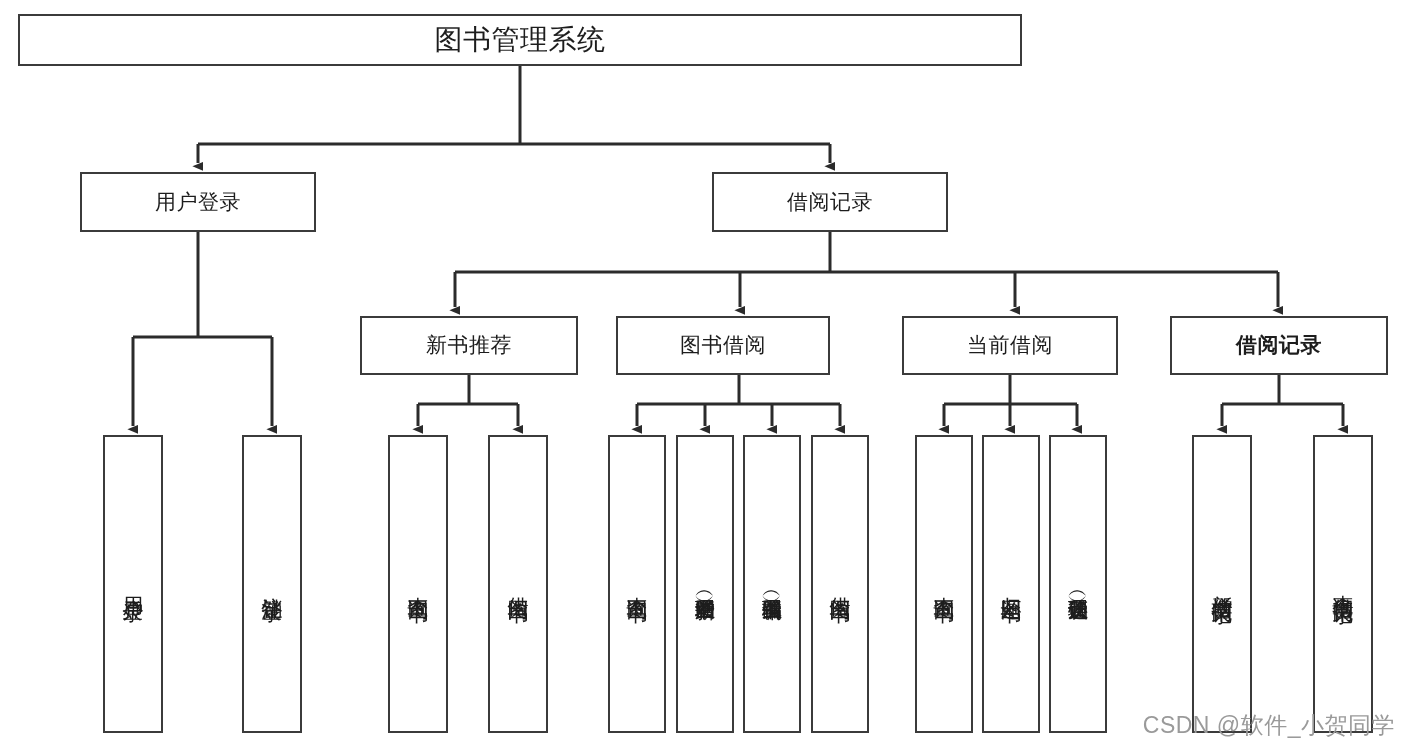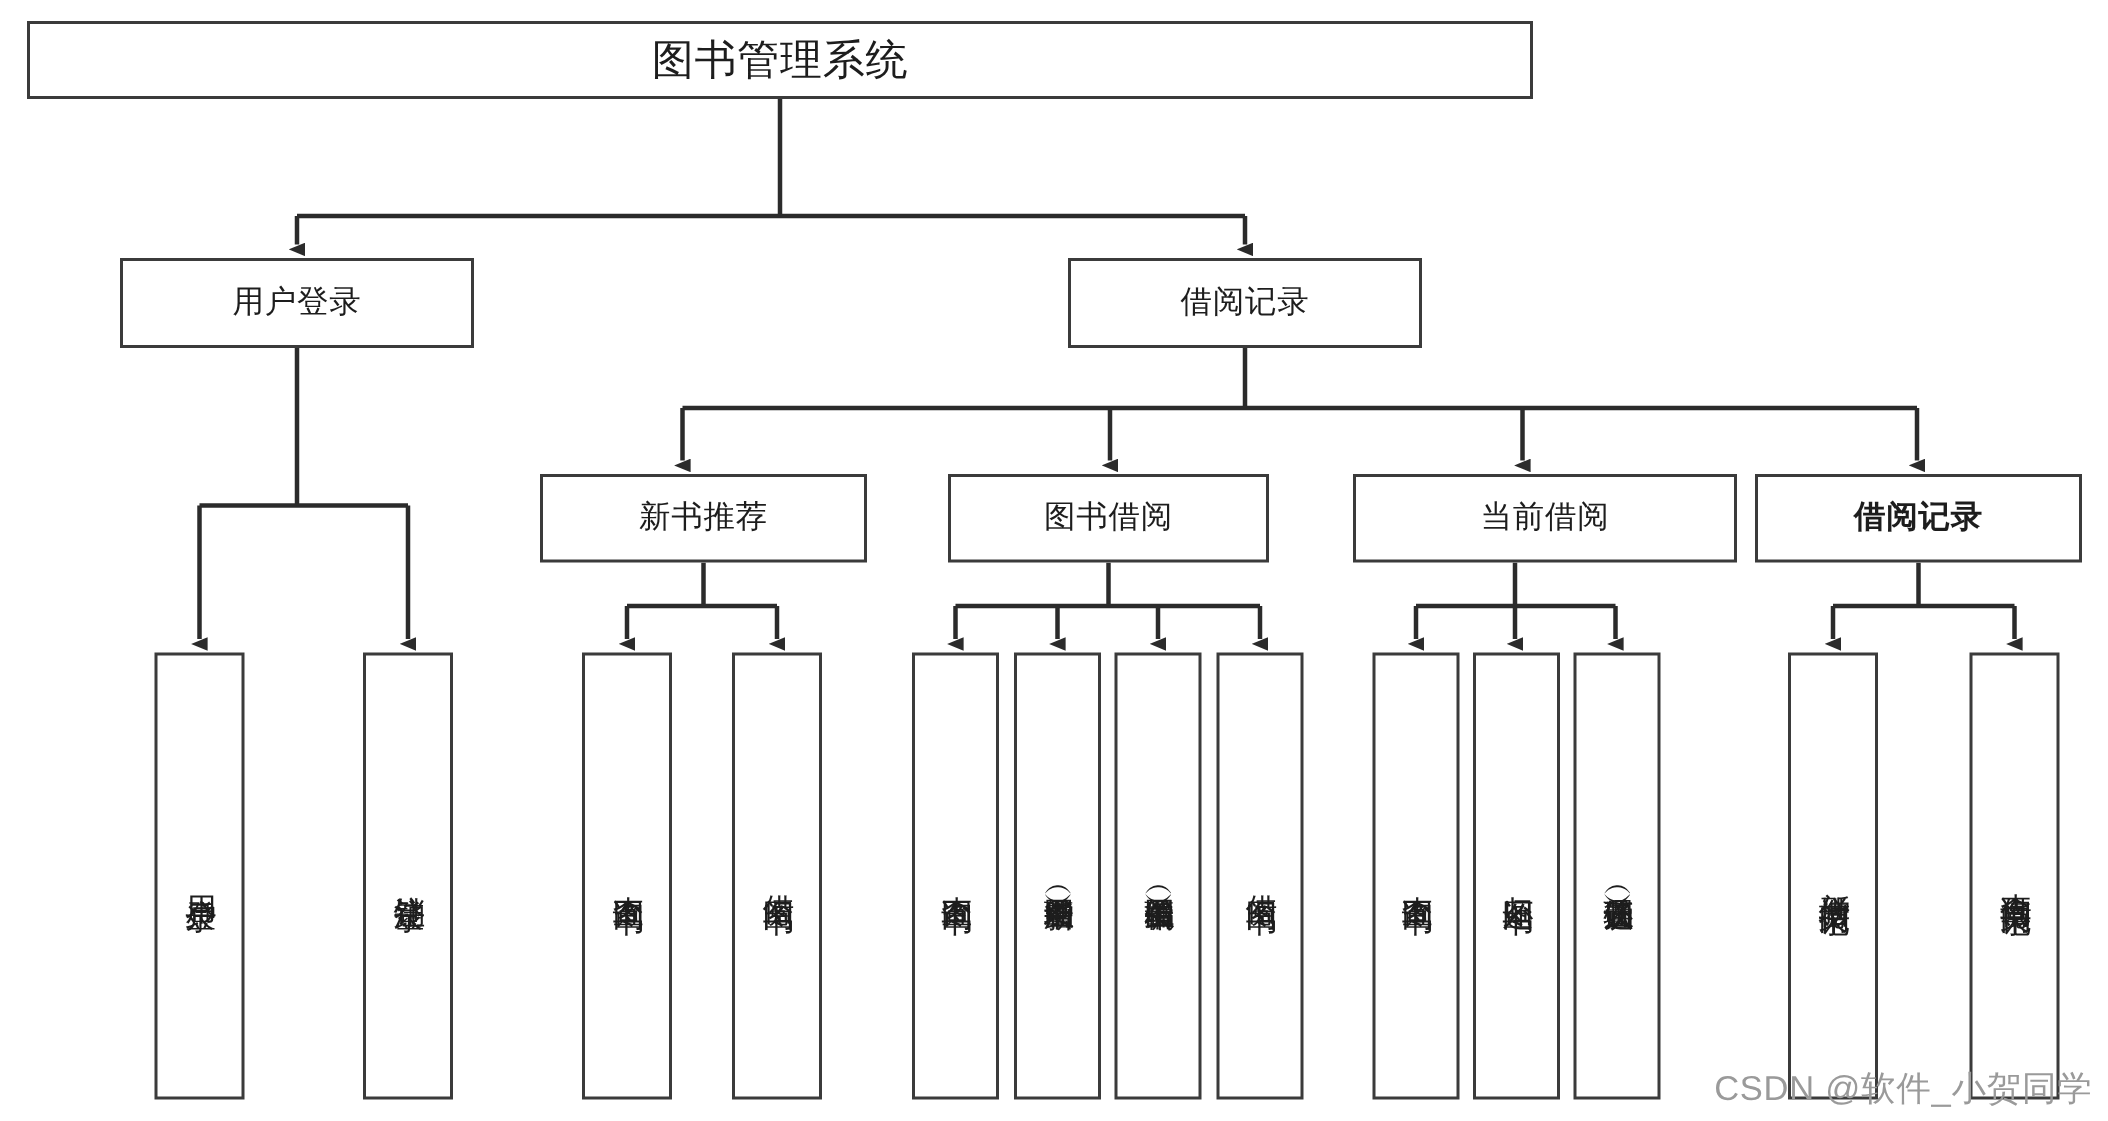--- a/index.html
+++ b/index.html
@@ -134,25 +134,25 @@
   </div>
 
   <div class="node horiz" style="left:712px; top:172px; width:236px; height:60px;">
     <span>借阅记录</span>
   </div>
 
   <div class="node horiz" style="left:360px; top:316px; width:218px; height:59px;">
     <span>新书推荐</span>
   </div>
 
-  <div class="node horiz" style="left:632px; top:316px; width:214px; height:59px;">
+  <div class="node horiz" style="left:616px; top:316px; width:214px; height:59px;">
     <span>图书借阅</span>
   </div>
 
-  <div class="node horiz" style="left:902px; top:316px; width:256px; height:59px;">
+  <div class="node horiz" style="left:902px; top:316px; width:216px; height:59px;">
     <span>当前借阅</span>
   </div>
 
   <div class="node horiz" style="left:1170px; top:316px; width:218px; height:59px;font-weight:bold;">
     <span>借阅记录</span>
   </div>
 
   <div class="node vert" style="left:103px; top:435px; width:60px; height:298px;">
     <span class="vtext">用户登录</span>
   </div>

